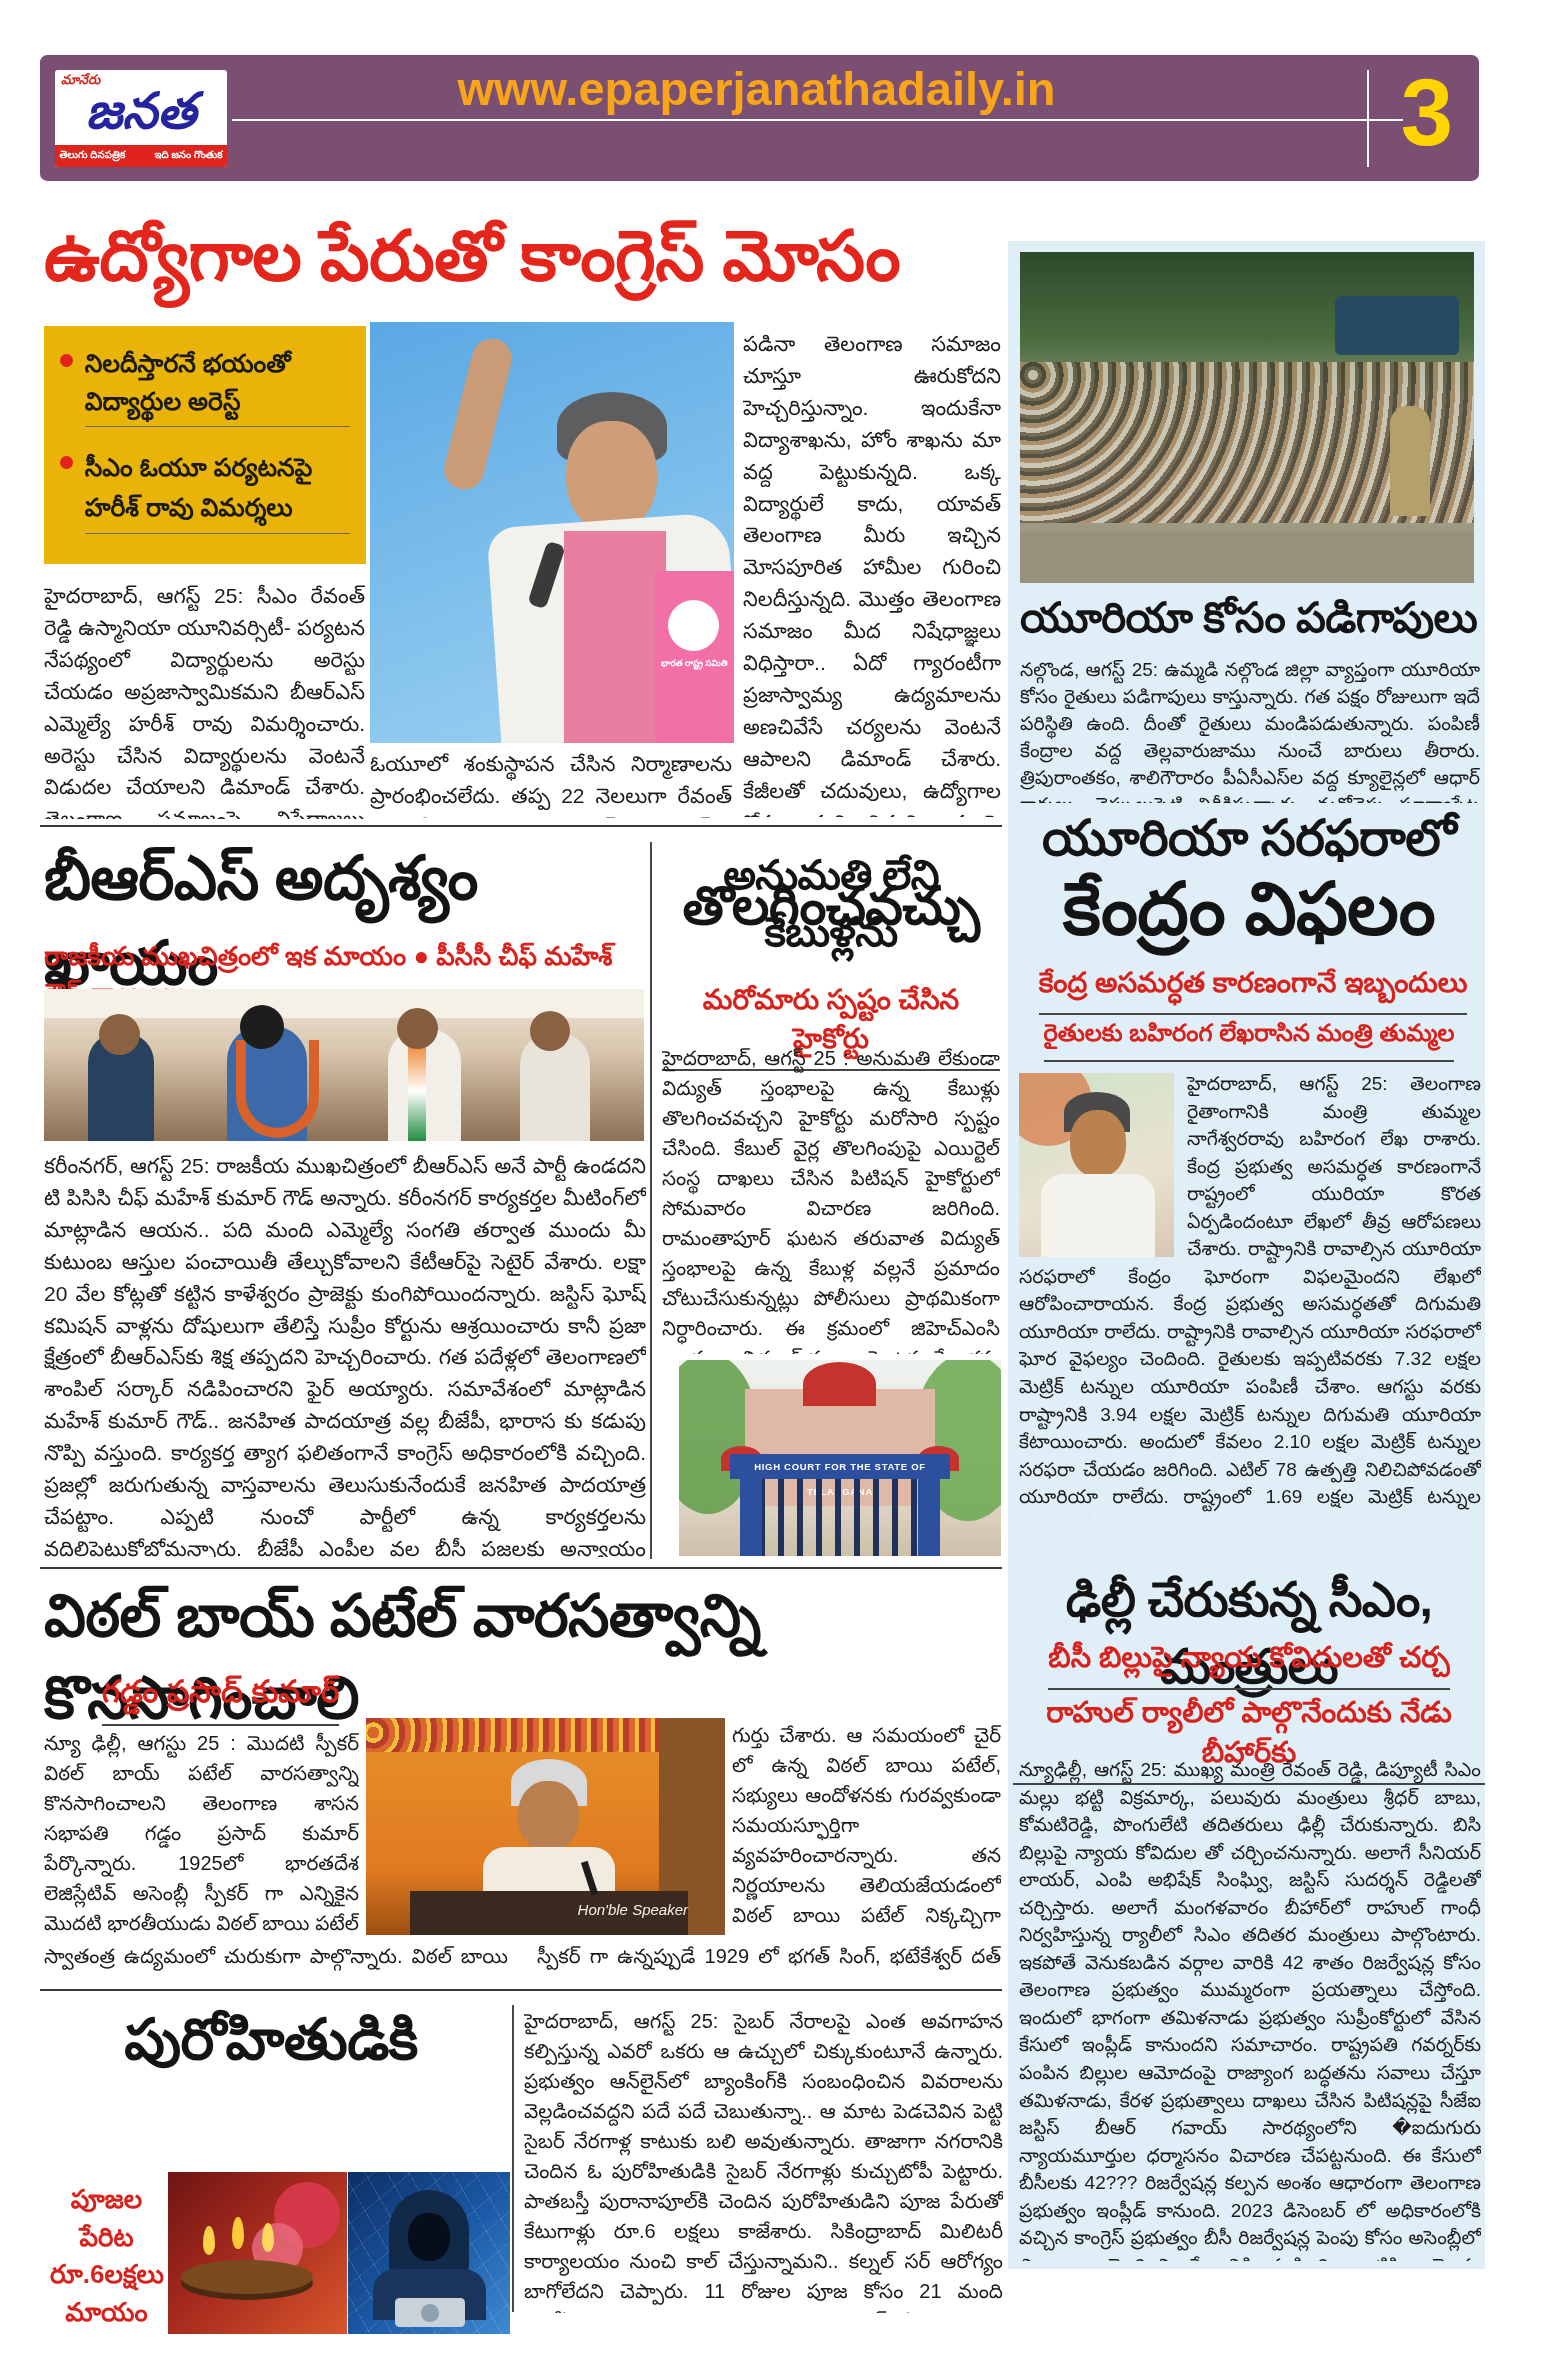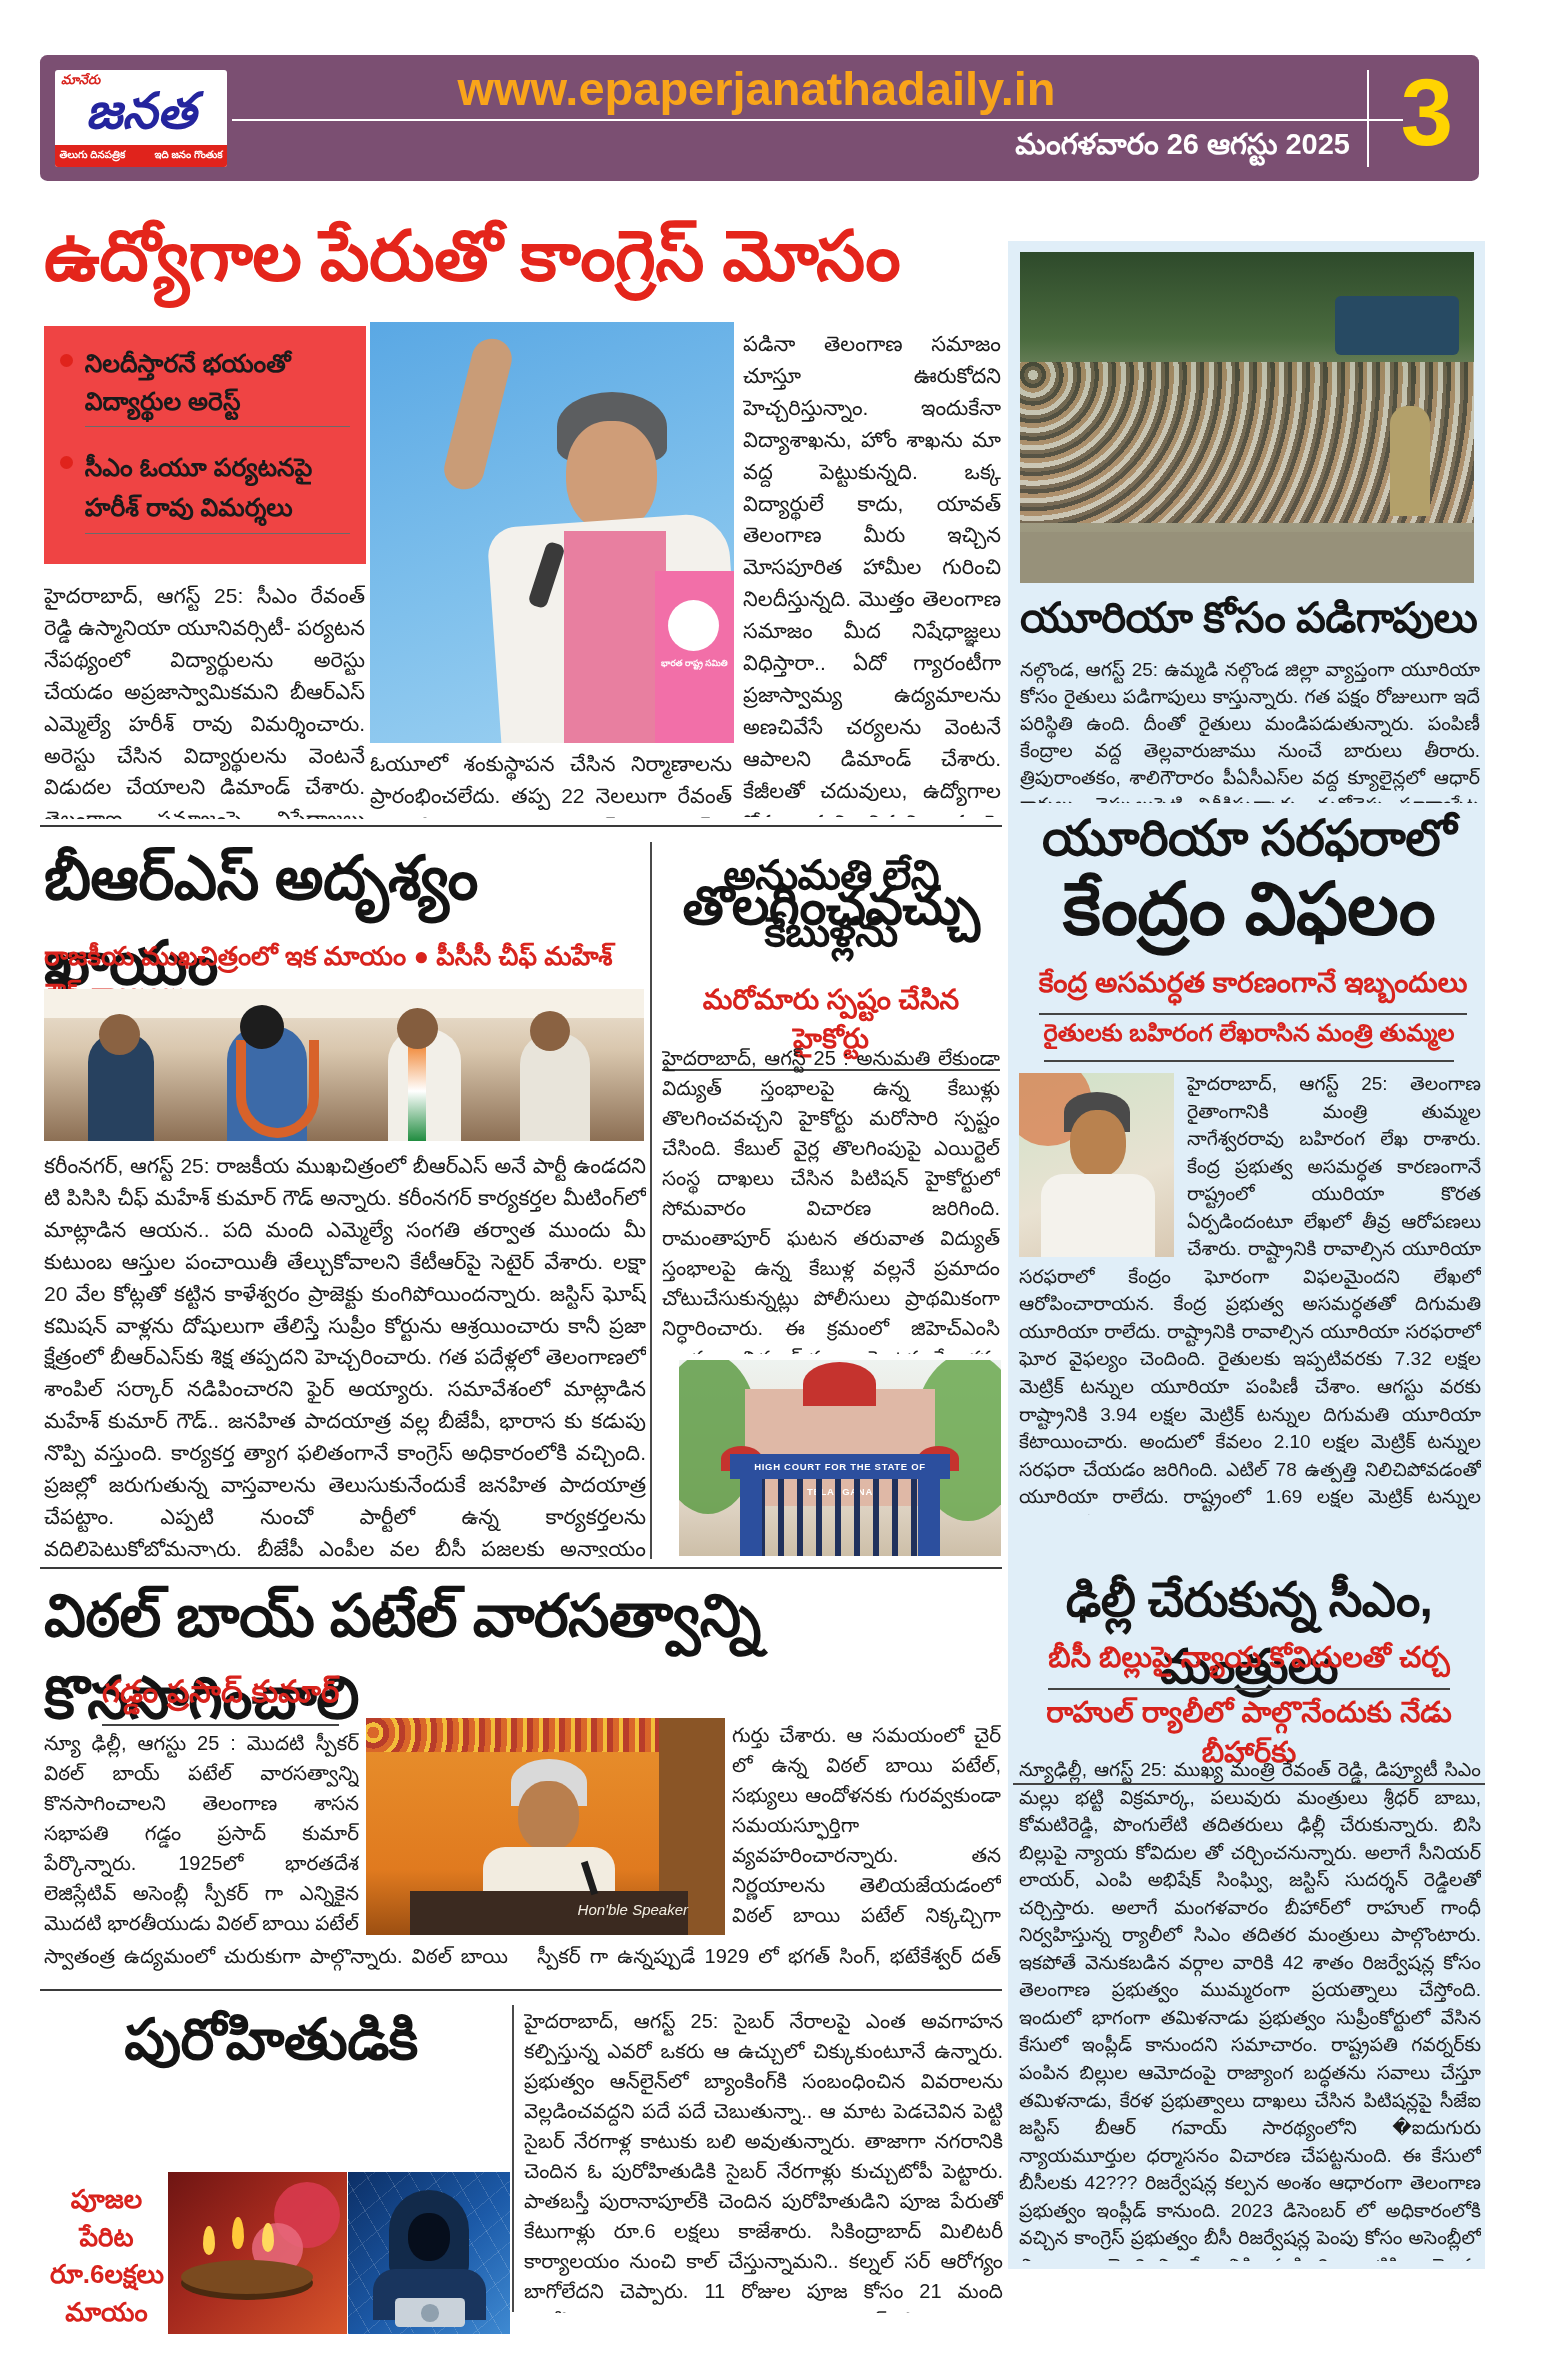--- a/index.html
+++ b/index.html
@@ -24,37 +24,36 @@
 <div id="page">
 
   <div class="abs" style="left:40px;top:55px;width:1439px;height:126px;background:#7b4f72;border-radius:7.3px;">
 
     <div class="abs" style="left:192px;top:64px;width:1171px;height:2.2px;background:#ffffff;"></div>
 
     <div class="abs" style="left:1327px;top:14.6px;width:2.2px;height:97px;background:#ffffff;"></div>
 
     <div class="abs" style="left:241px;top:5.9px;width:951px;text-align:center;font-size:47px;font-weight:bold;color:#f9a51a;">www.epaperjanathadaily.in</div>
 
-    <div class="abs" style="left:842px;top:73px;width:468px;text-align:right;font-size:29px;font-weight:bold;color:#ffffff;">మంగళవారం  26 ఆగస్టు 2025</div>
 
     <div class="abs" style="left:1343px;top:4.4px;width:88px;text-align:center;font-size:94px;font-weight:bold;color:#ffd401;">3</div>
   </div>
 
   <div class="abs" style="left:55px;top:70px;width:172px;height:97px;background:#ffffff;border-radius:2.9px;overflow:hidden;">
     <div class="abs" style="left:5.9px;top:1.5px;font-size:13px;color:#d8231d;font-weight:bold;font-style:italic;">మానేరు</div>
     <div class="abs" style="left:0;top:11.7px;width:172px;text-align:center;font-size:50px;font-weight:bold;font-style:italic;color:#24259e;">జనత</div>
     <div class="abs" style="left:0;top:75px;width:172px;height:22px;background:#e0231c;">
       <span style="position:absolute;left:4.4px;top:4.4px;font-size:10.2px;color:#ffffff;font-weight:bold;">తెలుగు దినపత్రిక</span>
       <span style="position:absolute;right:4.4px;top:4.4px;font-size:10.2px;color:#ffffff;font-weight:bold;">ఇది జనం గొంతుక</span>
     </div>
   </div>
 
   <div class="abs hl-red" style="left:44px;top:220px;width:959px;font-size:70px;line-height:1.05;">ఉద్యోగాల పేరుతో కాంగ్రెస్ మోసం</div>
 
-  <div class="abs" style="left:44px;top:326px;width:322px;height:238px;background:#ef4444;padding:19px 16px;box-sizing:border-box;">
+  <div class="abs" style="left:44px;top:326px;width:322px;height:238px;background:#eab308;padding:19px 16px;box-sizing:border-box;">
     <div style="display:flex;gap:11.7px;margin-bottom:20.5px;">
       <span style="flex:0 0 13px;width:13px;height:13px;border-radius:50%;background:#e0231c;margin-top:8.8px;"></span>
       <span style="font-size:25px;font-weight:bold;line-height:1.5;border-bottom:1.5px solid #6a6a6a;padding-bottom:5.9px;">నిలదీస్తారనే భయంతో విద్యార్థుల అరెస్ట్</span>
     </div>
     <div style="display:flex;gap:11.7px;">
       <span style="flex:0 0 13px;width:13px;height:13px;border-radius:50%;background:#e0231c;margin-top:8.8px;"></span>
       <span style="font-size:25px;font-weight:bold;line-height:1.6;border-bottom:1.5px solid #6a6a6a;padding-bottom:5.9px;">సీఎం ఓయూ పర్యటనపై హరీశ్ రావు విమర్శలు</span>
     </div>
   </div>
 

